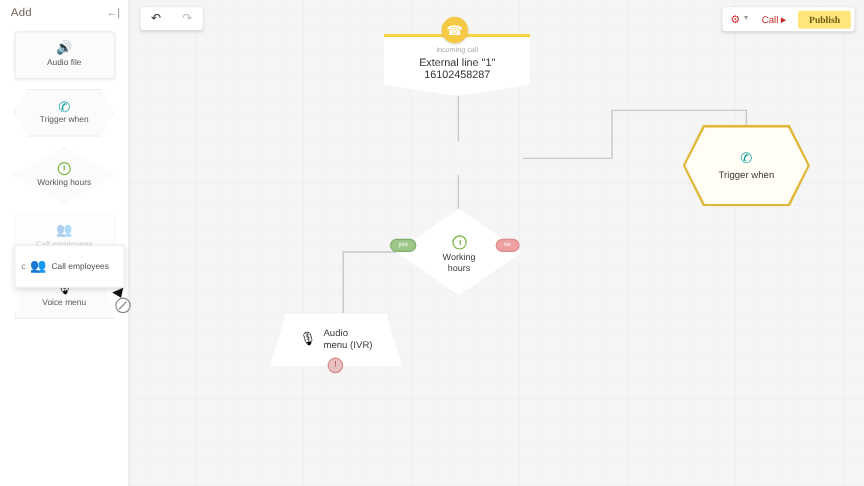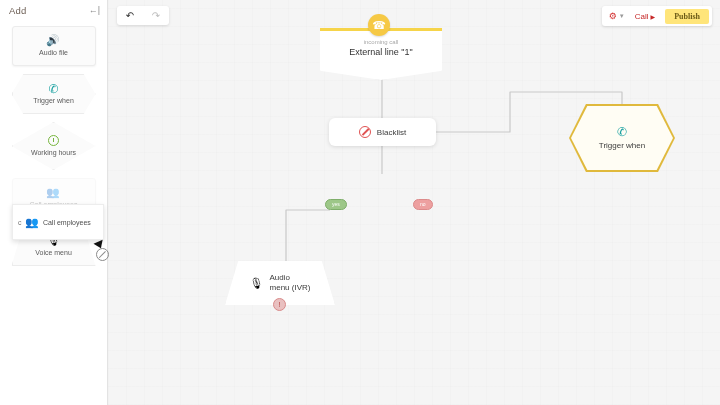--- a/index.html
+++ b/index.html
@@ -265,30 +265,34 @@
       <path d="M274,146 L274,174" stroke="#c9c9c9" stroke-width="1.2" fill="none"></path>
 
       <path d="M328,132 L402,132 L402,92 L514,92 L514,104" stroke="#c9c9c9" stroke-width="1.2" fill="none" stroke-linejoin="round"></path>
 
       <path d="M222,210 L178,210 L178,261" stroke="#c9c9c9" stroke-width="1.2" fill="none" stroke-linejoin="round"></path>
     </svg>
 
     <div class="node" id="node-incoming">
       <div id="incoming-kicker">incoming call</div>
       <div id="incoming-line">External line "1"</div>
+      <div id="incoming-number">16102458287</div>
     </div>
     <div id="incoming-badge">
       <span class="phone-white">☎</span>
     </div>
 
-    <div class="node" id="node-blacklist">
-      <span id="blacklist-icon"></span>
-      <span id="blacklist-label">Blacklist</span>
-    </div>
-
+
+    <div class="node" id="node-working">
+      <span id="working-icon"></span>
+      <span id="working-label">
+        <span>Working</span><br>
+        <span>hours</span>
+      </span>
+    </div>
     <div class="port-badge" id="port-yes">yes</div>
     <div class="port-badge" id="port-no">no</div>
 
     <div class="node" id="node-voice">
       <span class="ivr-icon">🎙</span>
       <span id="voice-label">
         <span>Audio</span><br>
         <span>menu (IVR)</span>
       </span>
     </div>

